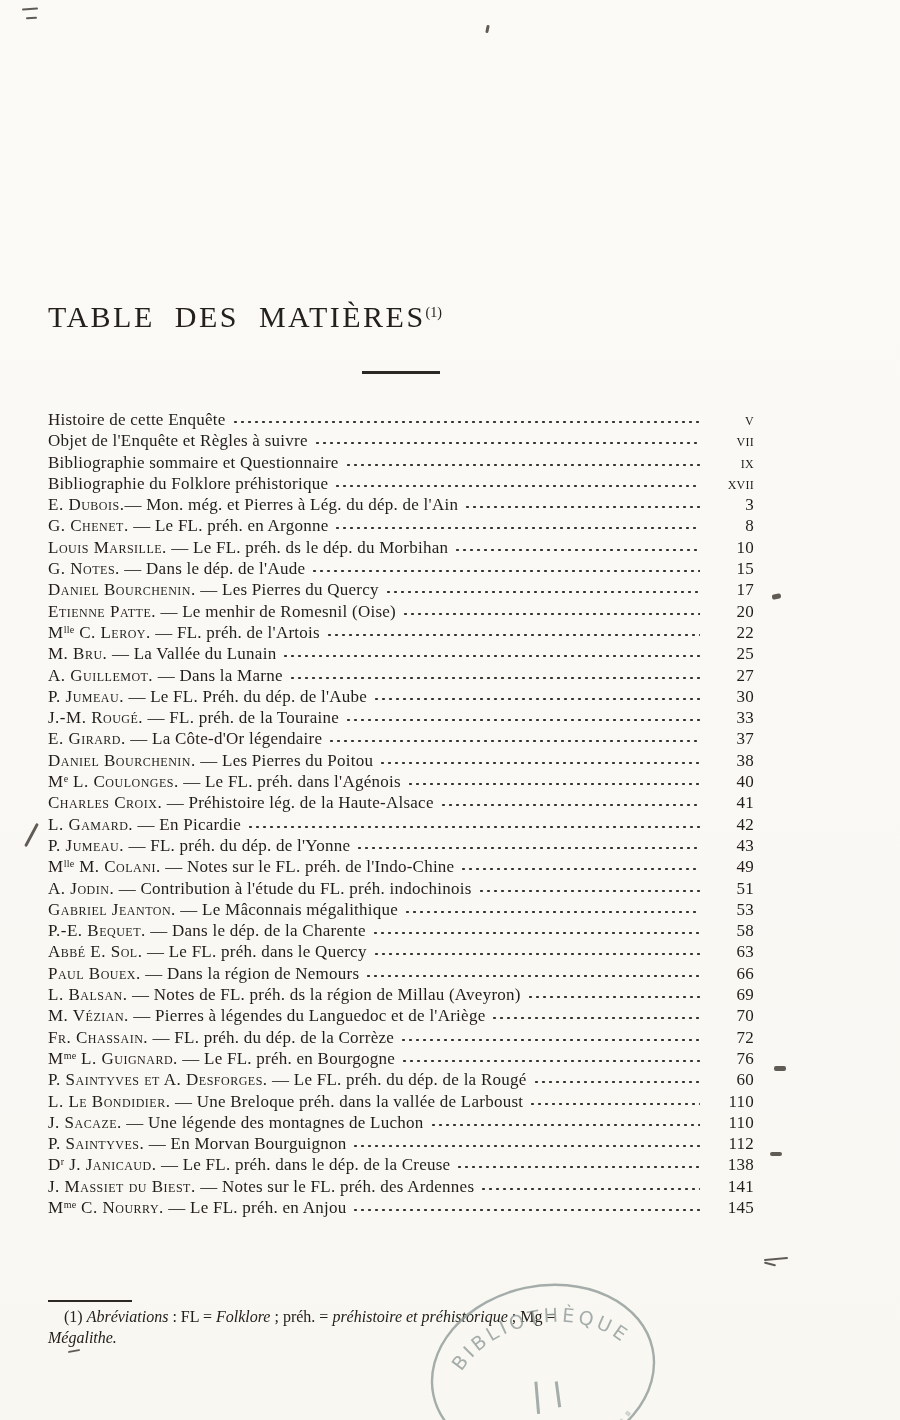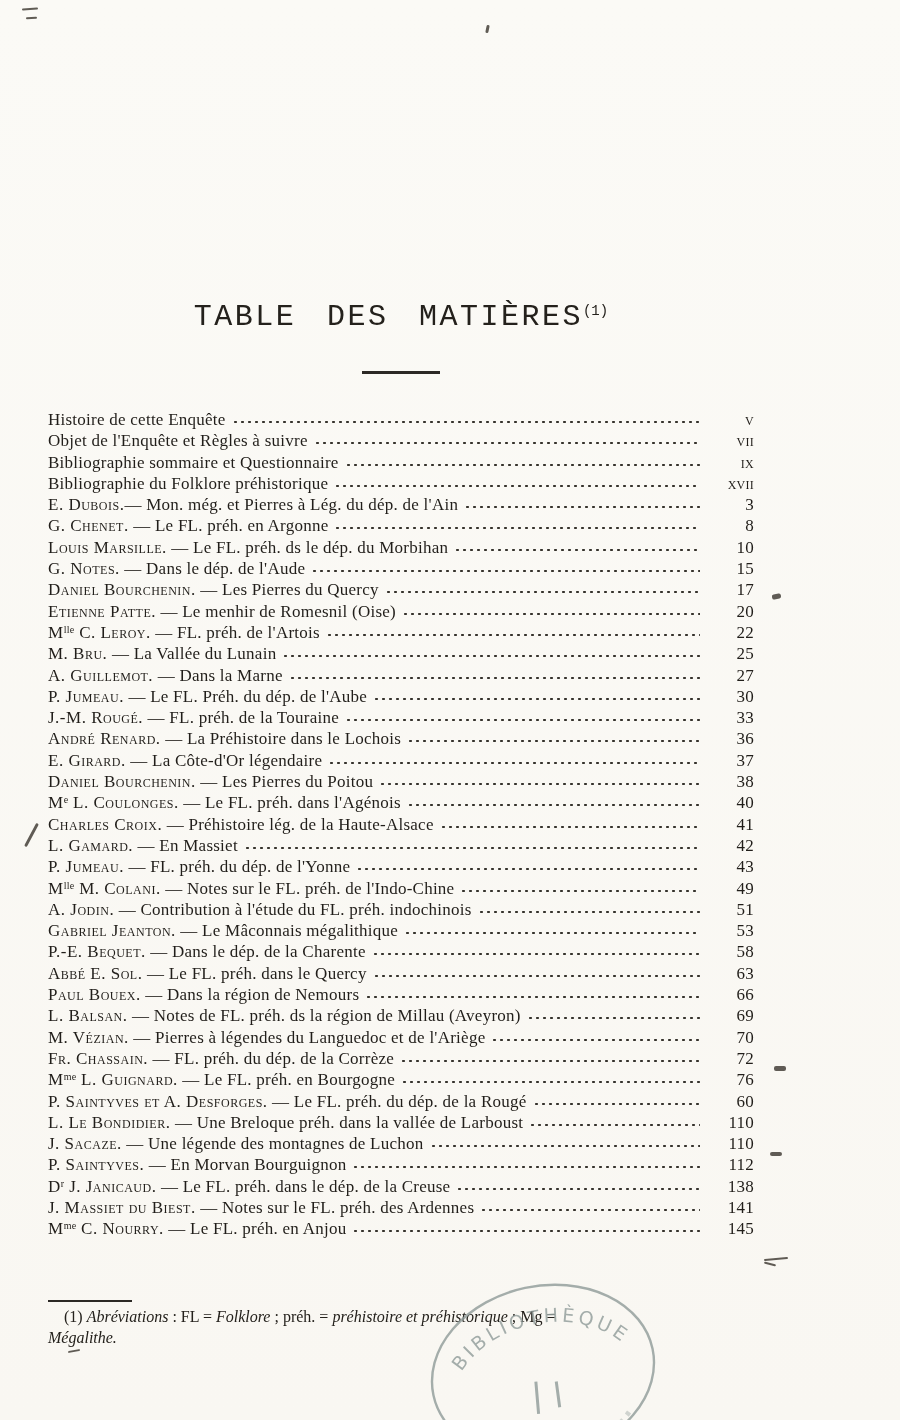--- a/index.html
+++ b/index.html
@@ -4,22 +4,22 @@
 <style>
   html,body{margin:0;padding:0;}
   body{width:900px;height:1420px;background:#dededa;font-family:"Liberation Serif", serif;}
   .sheet{
     position:relative;width:900px;height:1420px;overflow:hidden;
     background:linear-gradient(180deg,#fbfaf6 0%,#f9f7f2 100%);
     color:#211e1a;
   }
   .content{position:absolute;left:48px;top:0;width:706px;}
   .title{
-    margin-top:300px;text-align:center;font-size:30px;letter-spacing:2.5px;
-    word-spacing:10px;color:#24211c;white-space:nowrap;font-family:Liberation Mono, monospace;
+    margin-top:300px;text-align:left;font-size:30px;letter-spacing:2.5px;
+    word-spacing:10px;color:#24211c;white-space:nowrap;
   }
   .tsup{font-size:14px;letter-spacing:0;vertical-align:10px;word-spacing:0;}
   .title-rule{width:78px;height:3px;background:#2c2925;margin:37px auto 0;}
   .toc{margin-top:36px;}
   .toc-row{display:flex;align-items:baseline;height:21.3px;font-size:17px;letter-spacing:0.25px;}
   .lbl{white-space:nowrap;}
   .sc{font-variant:small-caps;letter-spacing:0.5px;}
   .asup{font-size:10px;vertical-align:5px;}
   .leader{
     flex:1;min-width:10px;height:13px;margin:0 8px 0 6px;
@@ -125,46 +125,41 @@
           <span class="lbl"><span class="sc">P. Jumeau.</span><span> — Le FL. Préh. du dép. de l'Aube</span></span>
           <span class="leader"></span>
           <span class="pg">30</span>
         </div>
         <div class="toc-row">
           <span class="lbl"><span class="sc">J.-M. Rougé.</span><span> — FL. préh. de la Touraine</span></span>
           <span class="leader"></span>
           <span class="pg">33</span>
         </div>
         <div class="toc-row">
-          <span class="lbl"><span class="sc">André Renard.</span><span> — La Préhistoire dans le Lochois</span></span>
-          <span class="leader"></span>
-          <span class="pg">36</span>
-        </div>
-        <div class="toc-row">
           <span class="lbl"><span class="sc">E. Girard.</span><span> — La Côte-d'Or légendaire</span></span>
           <span class="leader"></span>
           <span class="pg">37</span>
         </div>
         <div class="toc-row">
           <span class="lbl"><span class="sc">Daniel Bourchenin.</span><span> — Les Pierres du Poitou</span></span>
           <span class="leader"></span>
           <span class="pg">38</span>
         </div>
         <div class="toc-row">
           <span class="lbl"><span class="sc">M</span><sup class="asup">e</sup><span class="sc"> L. Coulonges.</span><span> — Le FL. préh. dans l'Agénois</span></span>
           <span class="leader"></span>
           <span class="pg">40</span>
         </div>
         <div class="toc-row">
           <span class="lbl"><span class="sc">Charles Croix.</span><span> — Préhistoire lég. de la Haute-Alsace</span></span>
           <span class="leader"></span>
           <span class="pg">41</span>
         </div>
         <div class="toc-row">
-          <span class="lbl"><span class="sc">L. Gamard.</span><span> — En Massiet</span></span>
+          <span class="lbl"><span class="sc">L. Gamard.</span><span> — En Picardie</span></span>
           <span class="leader"></span>
           <span class="pg">42</span>
         </div>
         <div class="toc-row">
           <span class="lbl"><span class="sc">P. Jumeau.</span><span> — FL. préh. du dép. de l'Yonne</span></span>
           <span class="leader"></span>
           <span class="pg">43</span>
         </div>
         <div class="toc-row">
           <span class="lbl"><span class="sc">M</span><sup class="asup">lle</sup><span class="sc"> M. Colani.</span><span> — Notes sur le FL. préh. de l'Indo-Chine</span></span>

